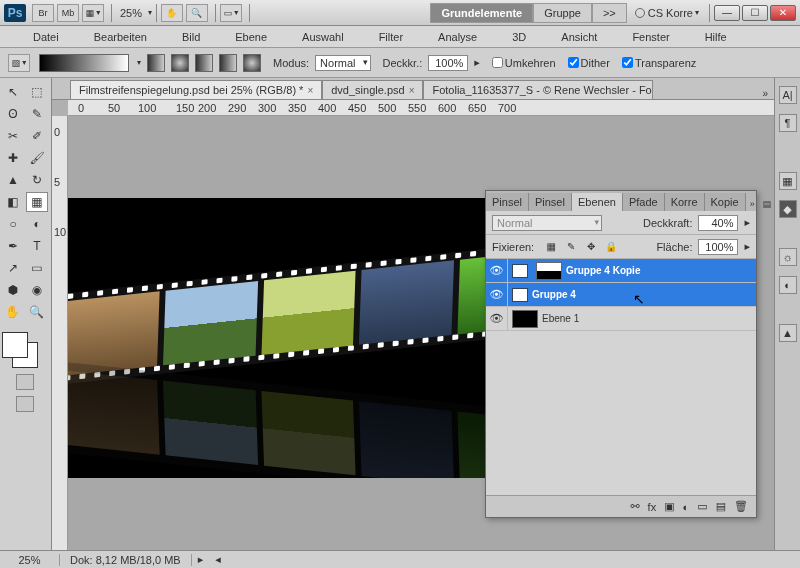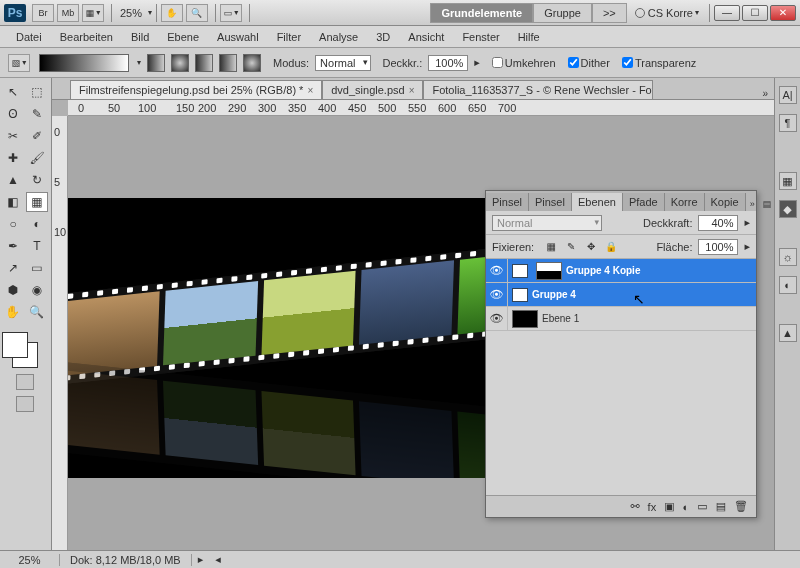--- a/index.html
+++ b/index.html
@@ -12,21 +12,21 @@
 .tb-drop{font-size:8px;margin-left:2px;}
 .workspace-tabs{display:flex;margin-left:auto;margin-right:8px;}
 .ws-tab{padding:3px 10px;border:1px solid #999;background:#d0d0d0;}
 .ws-tab.active{background:#888;color:#fff;font-weight:bold;}
 .cslive{display:flex;align-items:center;margin-right:6px;}
 .cslive-dot{width:10px;height:10px;border:1px solid #666;border-radius:50%;margin-right:3px;}
 .win-btns{display:flex;gap:2px;}
 .win-btn{width:26px;height:16px;border:1px solid #666;background:linear-gradient(#f0f0f0,#c8c8c8);border-radius:2px;display:flex;align-items:center;justify-content:center;font-size:10px;}
 .win-btn.close{background:linear-gradient(#e88,#c33);color:#fff;}
 .menubar{height:22px;background:#d8d8d8;display:flex;align-items:center;padding:0 8px;border-bottom:1px solid #999;gap:2px;}
-.menu-item{padding:2px 8px;}
+.menu-item{padding:2px 8px;margin-left:17px;}
 .optbar{height:30px;background:#d0d0d0;display:flex;align-items:center;padding:0 8px;border-bottom:1px solid #999;gap:6px;}
 .gradient-preview{width:90px;height:18px;background:linear-gradient(to right,#000,#fff);border:1px solid #666;}
 .grad-type{width:18px;height:18px;border:1px solid #666;background:linear-gradient(to right,#333,#ccc);}
 .grad-type.r{background:radial-gradient(#ccc,#333);}
 .optlabel{margin-left:6px;}
 .select-box{background:#fff;border:1px solid #888;padding:1px 14px 1px 4px;position:relative;}
 .select-box:after{content:"▾";position:absolute;right:2px;top:1px;font-size:9px;}
 .pct-box{background:#fff;border:1px solid #888;padding:1px 4px;width:40px;text-align:right;}
 .chk{display:flex;align-items:center;gap:2px;margin-left:6px;}
 .chk input{width:11px;height:11px;}

